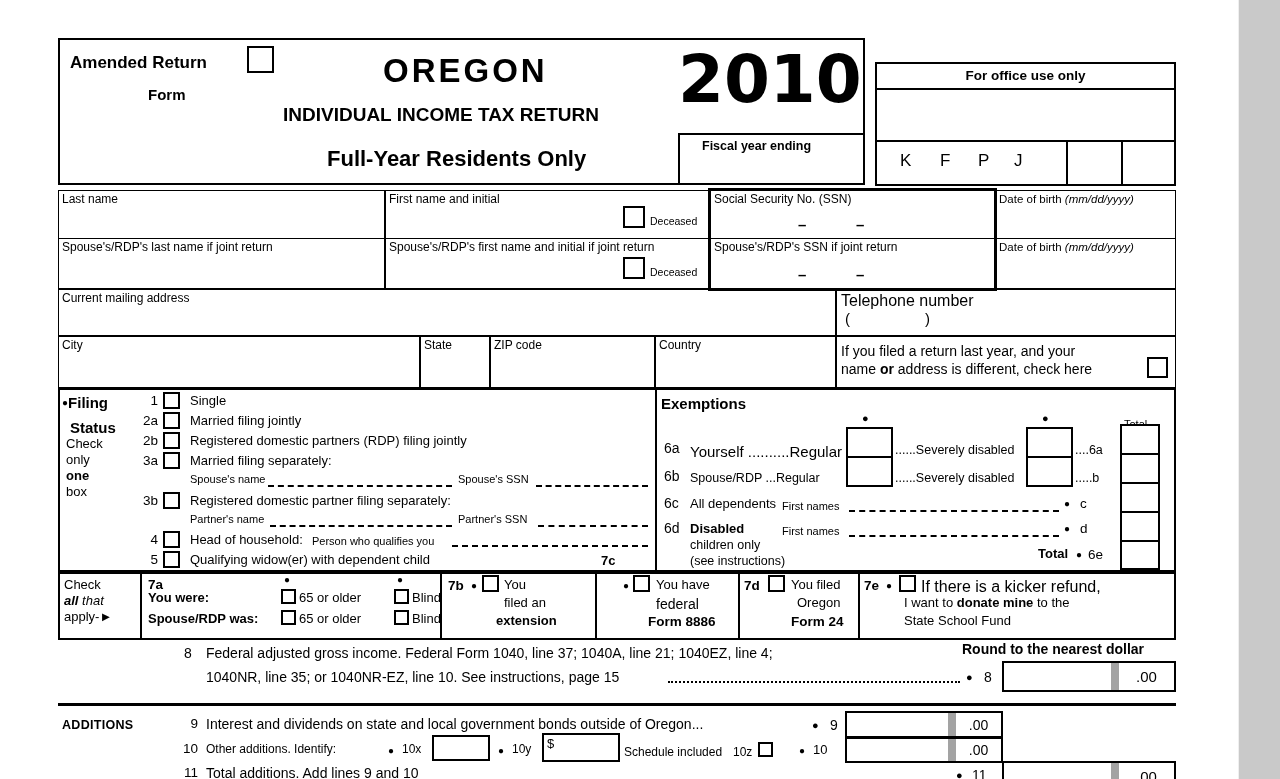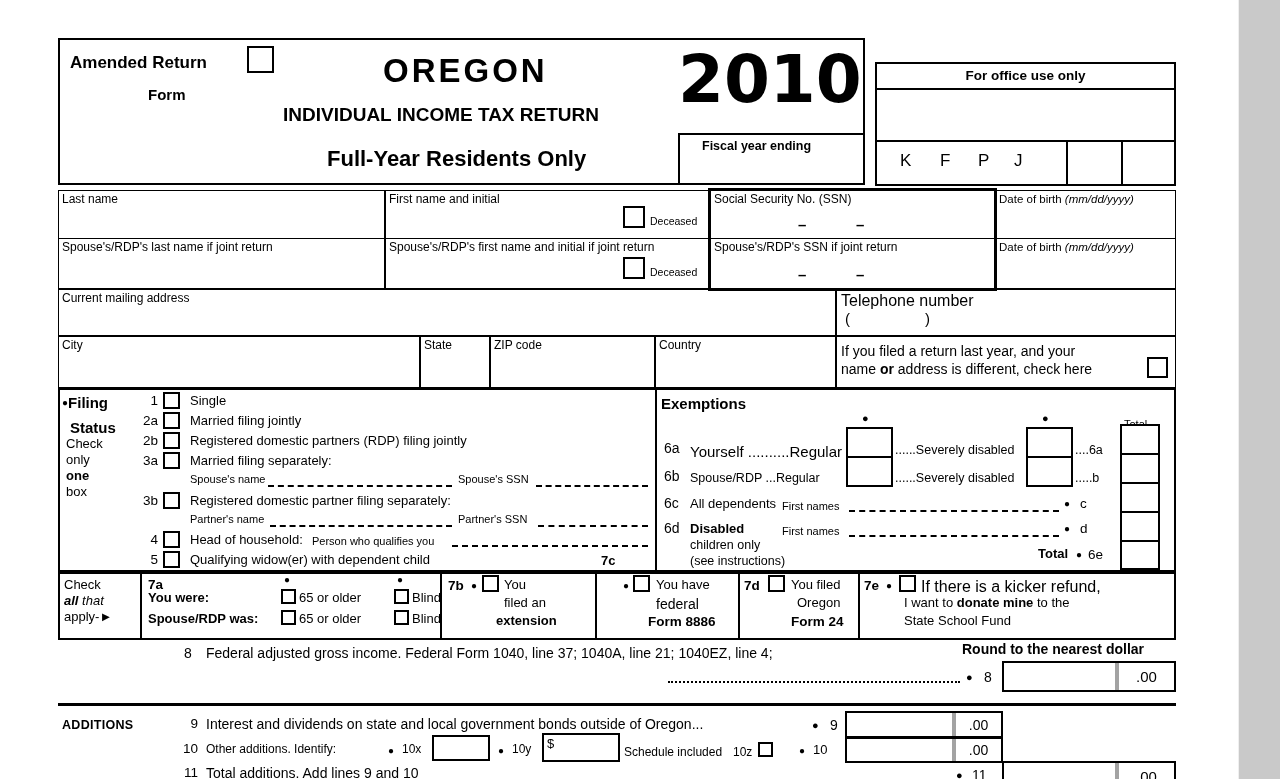--- a/index.html
+++ b/index.html
@@ -9,21 +9,21 @@
   .bold{font-weight:bold;}
   .it{font-style:italic;}
   .cell{position:absolute;border:1px solid #000;box-sizing:border-box;}
   .bx{position:absolute;border:2px solid #000;box-sizing:border-box;background:#fff;}
   .cb{position:absolute;border:2px solid #000;box-sizing:border-box;background:#fff;}
   .vl{position:absolute;width:2px;background:#000;}
   .hl{position:absolute;height:2px;background:#000;}
   .blank{position:absolute;height:0;border-bottom:2px dashed #000;}
   .leader{position:absolute;height:0;border-bottom:2px dotted #000;}
   .amt{position:absolute;border:2px solid #000;box-sizing:border-box;background:#fff;display:flex;justify-content:flex-end;}
-  .cents{border-left:4px solid #a3a3a3;display:flex;align-items:center;justify-content:center;font-size:15px;}
+  .cents{border-left:8px solid #a3a3a3;display:flex;align-items:center;justify-content:center;font-size:15px;}
   .bignum{font-family:"DejaVu Sans", sans-serif;font-weight:bold;line-height:0.9;}
   #edge-strip{position:absolute;left:1238px;top:0;width:42px;height:779px;background:#c9c9c9;border-left:1px solid #efefef;}
 </style>
 </head>
 <body>
 
 <div id="page">
 
   <div class="bx" style="left:58px;top:38px;width:807px;height:147px;"></div>
   <div class="t bold" style="left:70px;top:53px;font-size:17px;">Amended Return</div>
@@ -240,20 +240,21 @@
   <div class="t bold" style="left:864px;top:578px;font-size:13.5px;">7e</div>
   <div class="t" style="left:886px;top:580px;font-size:10px;">●</div>
   <div class="cb" style="left:899px;top:575px;width:17px;height:17px;"></div>
   <div class="t" style="left:921px;top:578px;font-size:16px;">If there is a kicker refund,</div>
   <div class="t" style="left:904px;top:596px;font-size:13px;"><span>I want to </span><span class="bold">donate mine</span><span> to the</span></div>
   <div class="t" style="left:904px;top:614px;font-size:13px;">State School Fund</div>
 
   <div class="t bold" style="left:962px;top:641px;font-size:14px;">Round to the nearest dollar</div>
   <div class="t" style="left:184px;top:645px;font-size:14px;">8</div>
   <div class="t" style="left:206px;top:645px;font-size:14px;">Federal adjusted gross income. Federal Form 1040, line 37; 1040A, line 21; 1040EZ, line 4;</div>
+  <div class="t" style="left:206px;top:669px;font-size:14px;">1040NR, line 35; or 1040NR-EZ, line 10. See instructions, page 15</div>
   <div class="leader" style="left:668px;top:681px;width:292px;"></div>
   <div class="t" style="left:966px;top:671px;font-size:11px;">●</div>
   <div class="t" style="left:984px;top:669px;font-size:14px;">8</div>
   <div class="amt" style="left:1002px;top:661px;width:174px;height:31px;">
     <div class="cents" style="width:55px;">.00</div>
   </div>
 
   <div style="position:absolute;left:58px;top:703px;width:1118px;height:3px;background:#000;"></div>
 
   <div class="t bold" style="left:62px;top:718px;font-size:12.5px;letter-spacing:0.3px;">ADDITIONS</div>

